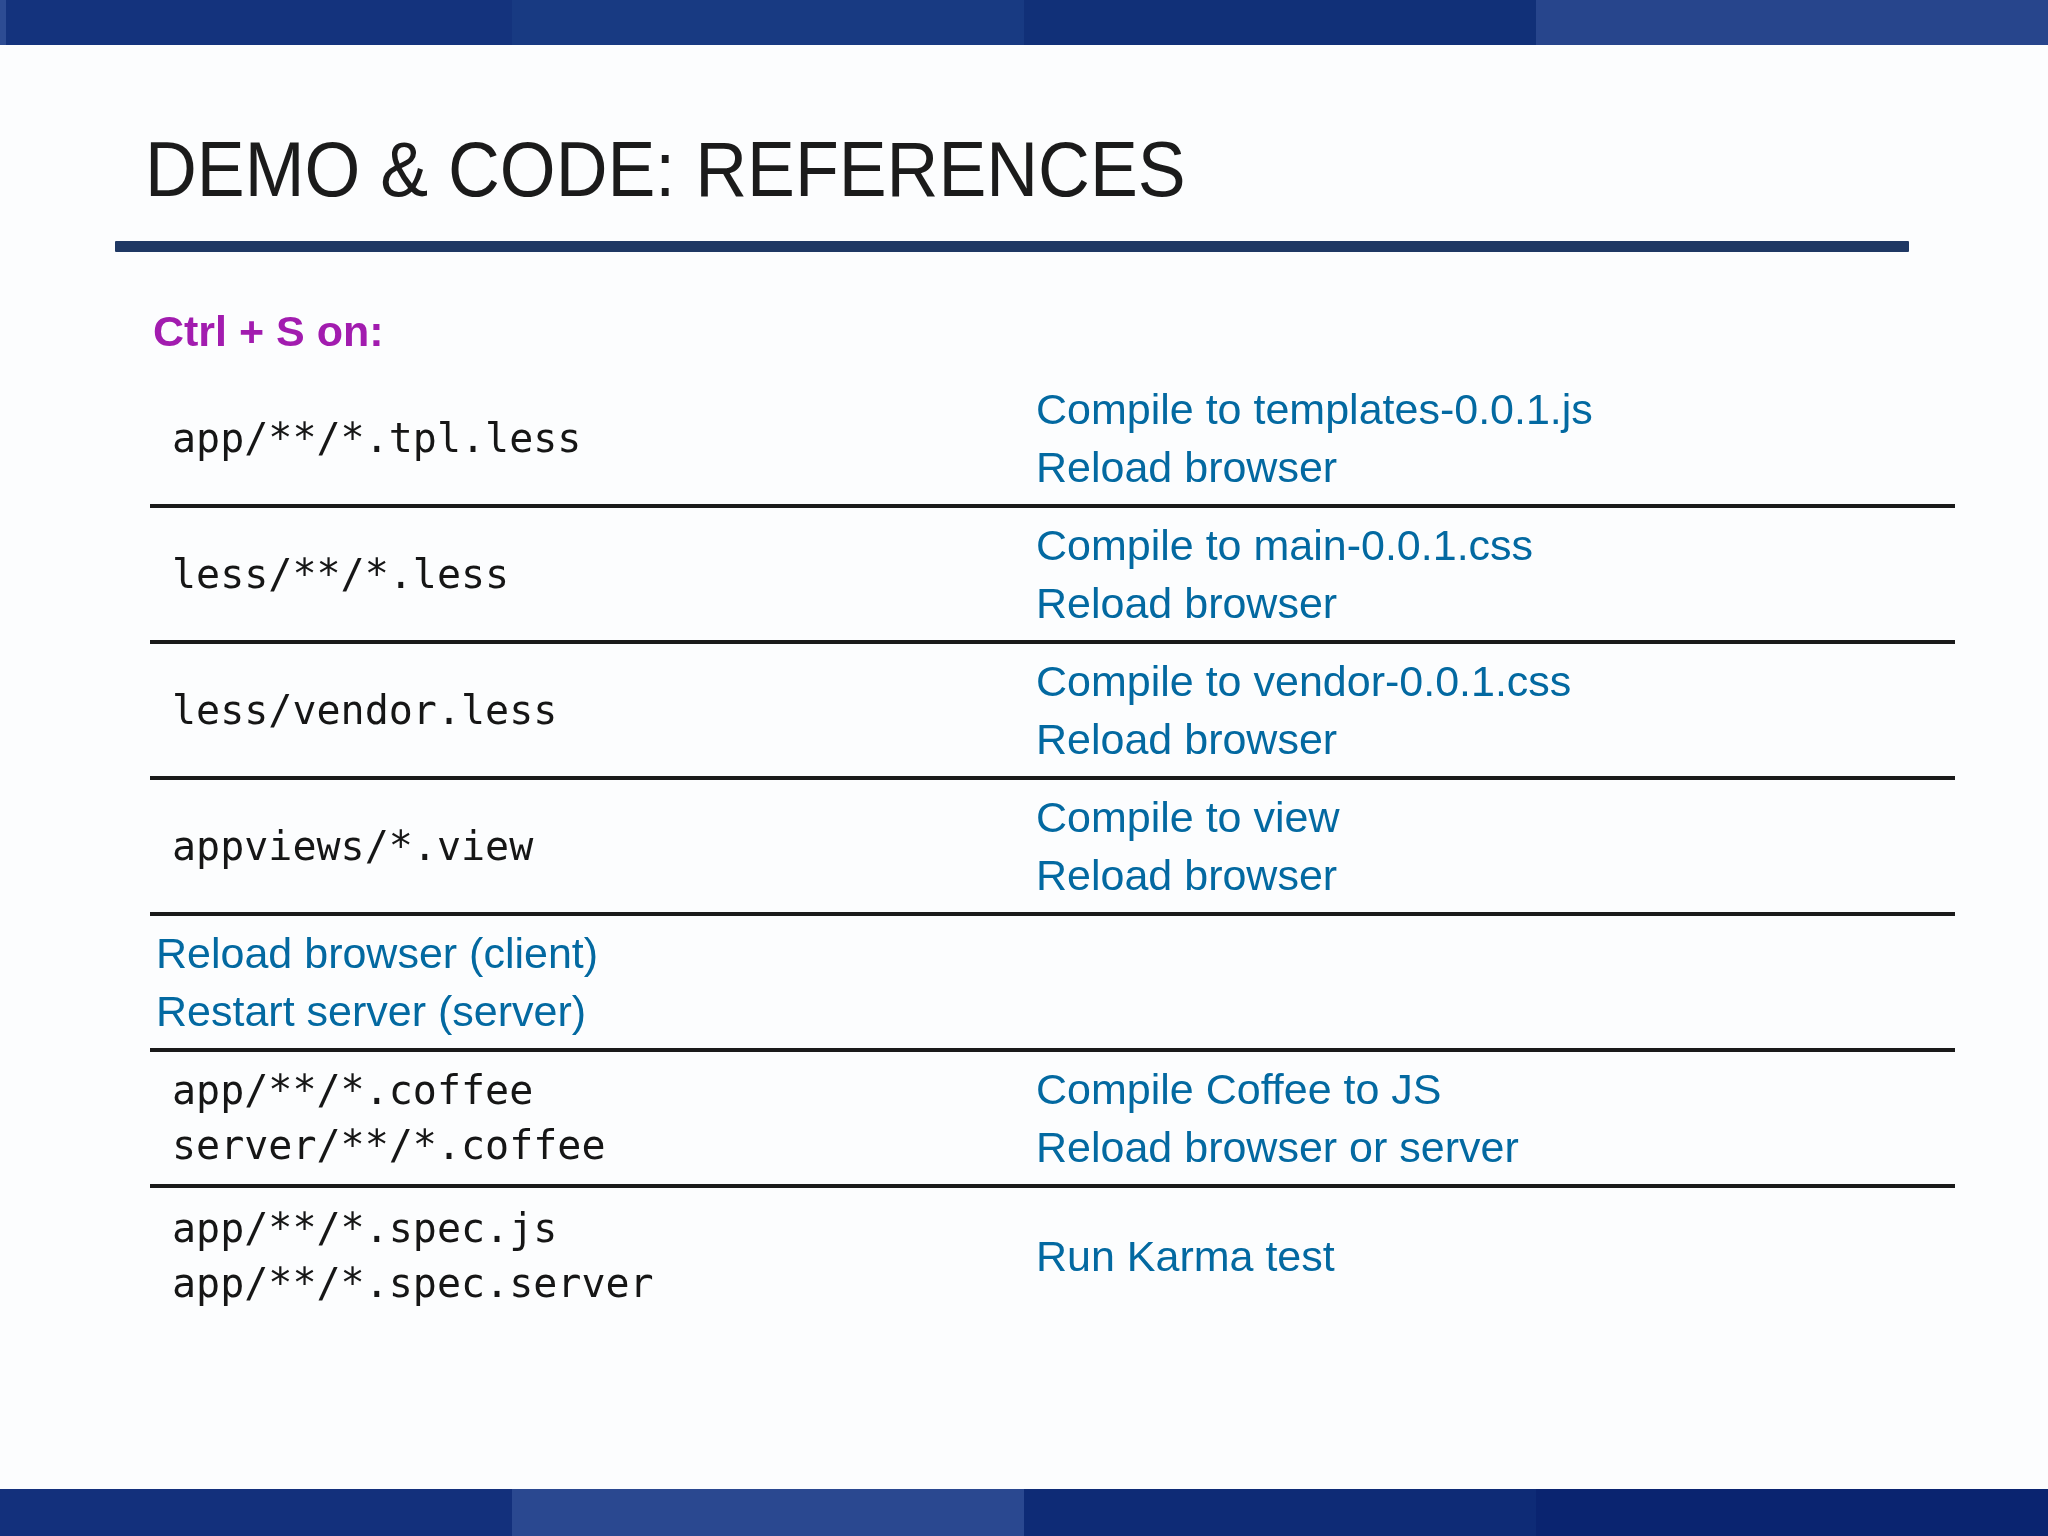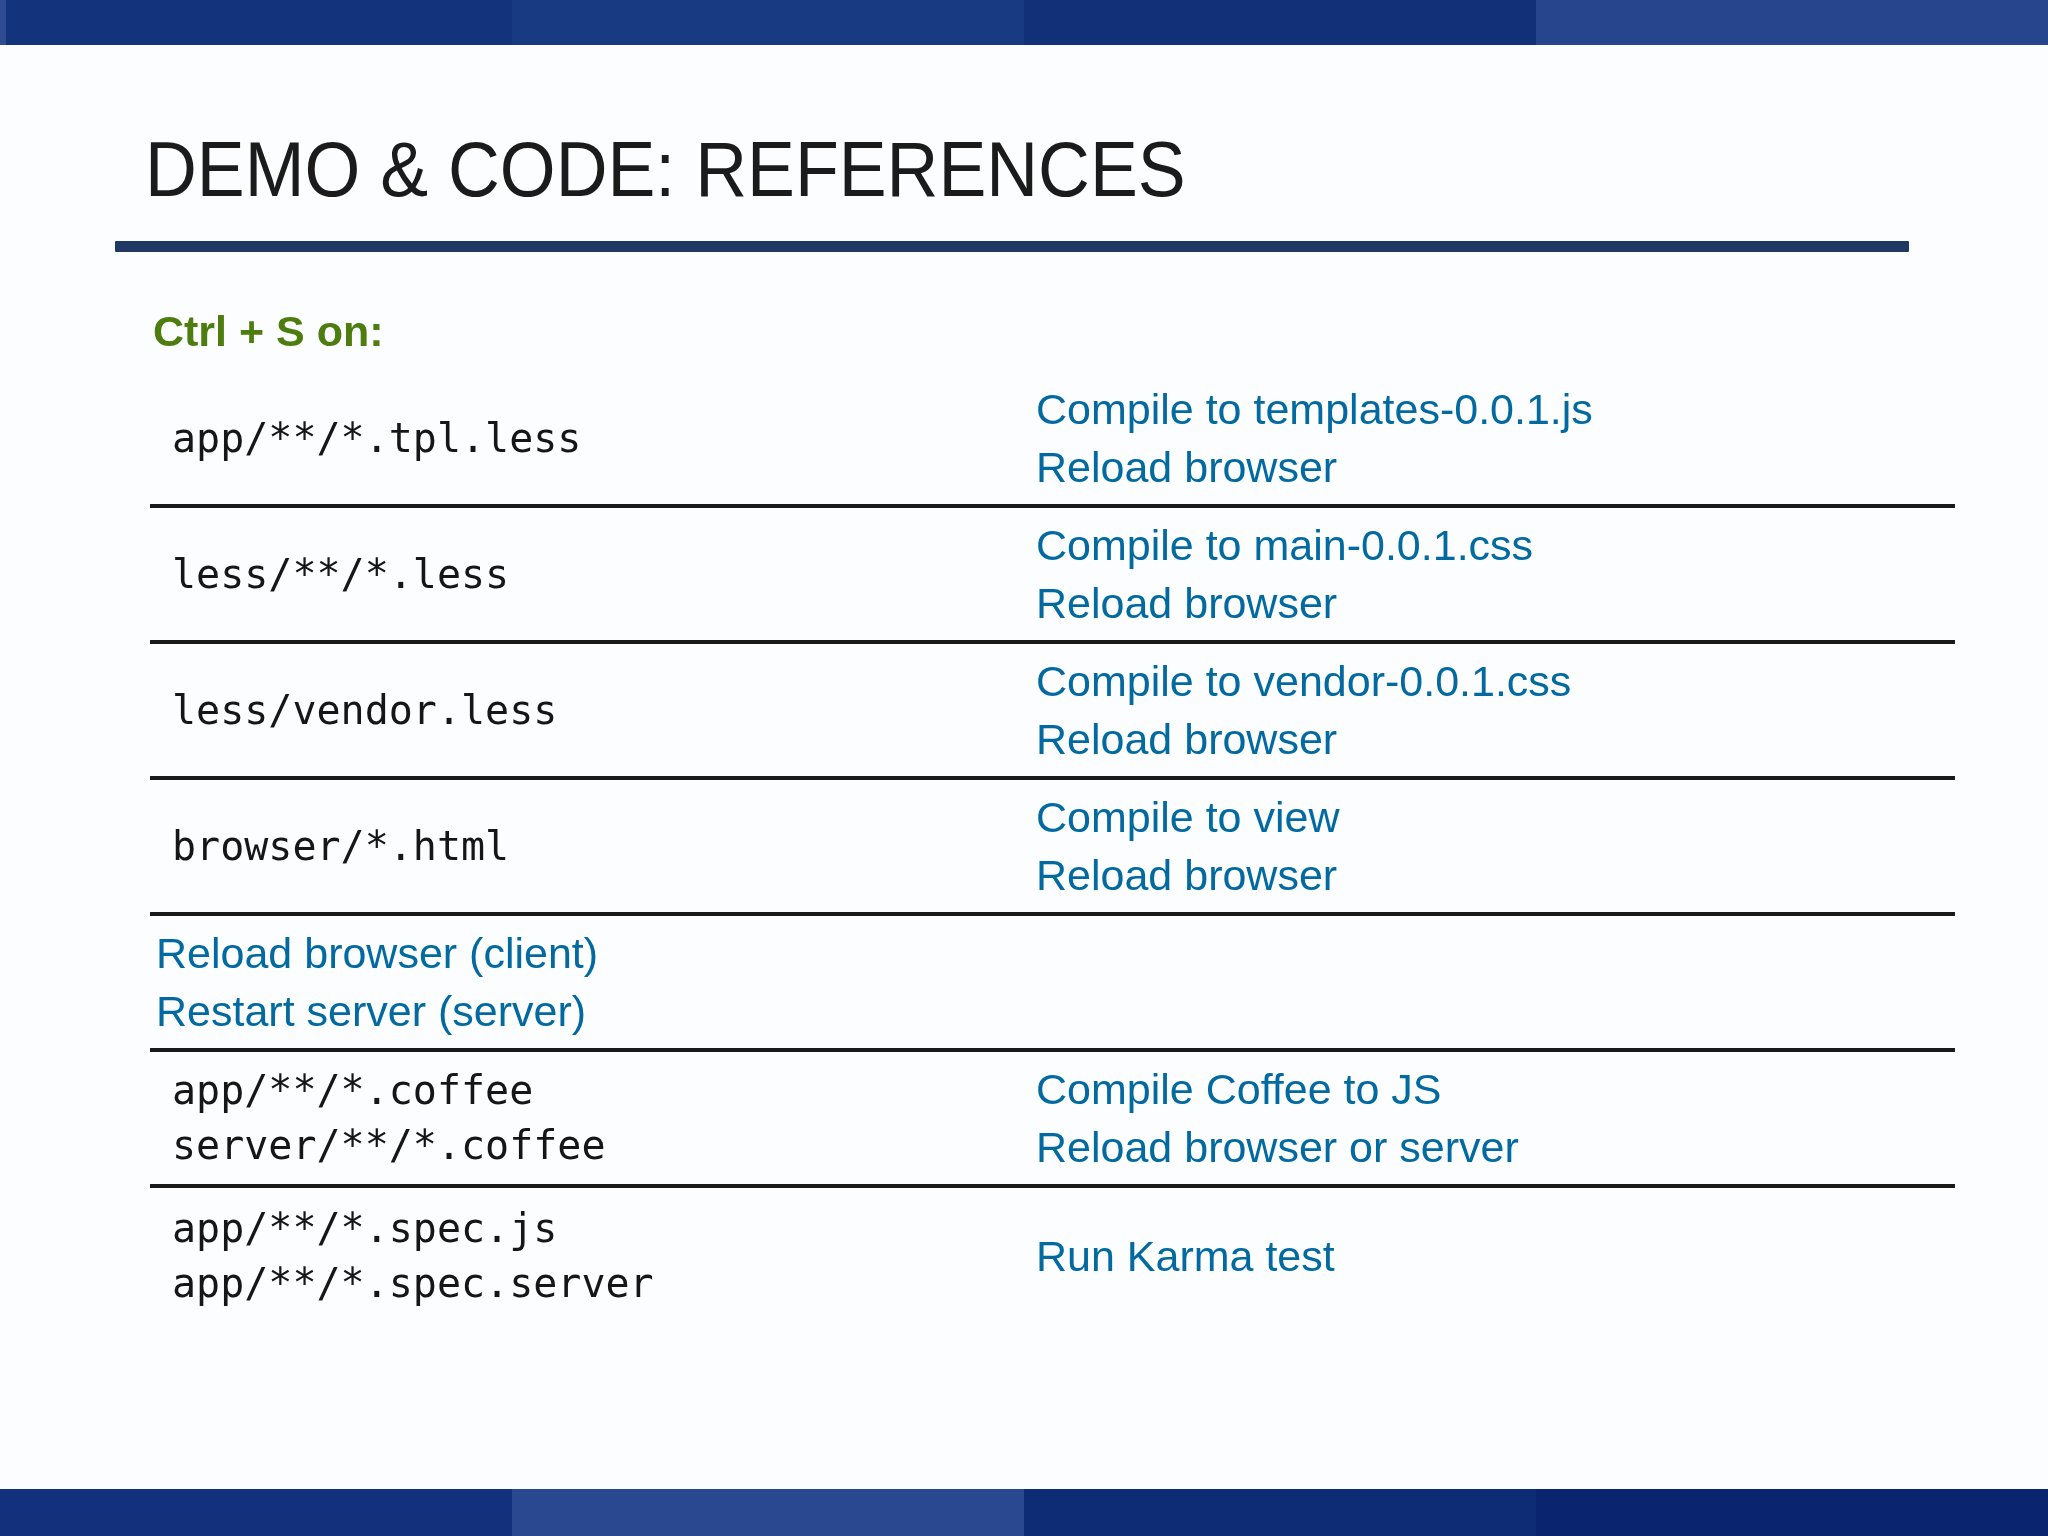--- a/index.html
+++ b/index.html
@@ -42,21 +42,21 @@
     width: 1794px;
     height: 11px;
     border-radius: 1px;
   }
 
   
   .subheading {
     margin: 55px 0 0 153px;
     font-size: 43px;
     font-weight: 700;
-    color: #4d7c0f;
+    color: #a21caf;
     line-height: 1.15;
   }
 
   
   .ref-table {
     margin: 16px 0 0 150px;
     width: 1805px;
   }
   .row {
     display: grid;
@@ -109,21 +109,21 @@
     <div class="cell pattern">less/**/*.less</div>
     <div class="cell action">Compile to main-0.0.1.css
 Reload browser</div>
   </div>
   <div class="row">
     <div class="cell pattern">less/vendor.less</div>
     <div class="cell action">Compile to vendor-0.0.1.css
 Reload browser</div>
   </div>
   <div class="row">
-    <div class="cell pattern">browser/*.html</div>
+    <div class="cell pattern">appviews/*.view</div>
     <div class="cell action">Compile to view
 Reload browser</div>
   </div>
   <div class="row">
     <div class="cell action">Reload browser (client)
 Restart server (server)</div>
   </div>
   <div class="row">
     <div class="cell pattern">app/**/*.coffee
 server/**/*.coffee</div>

